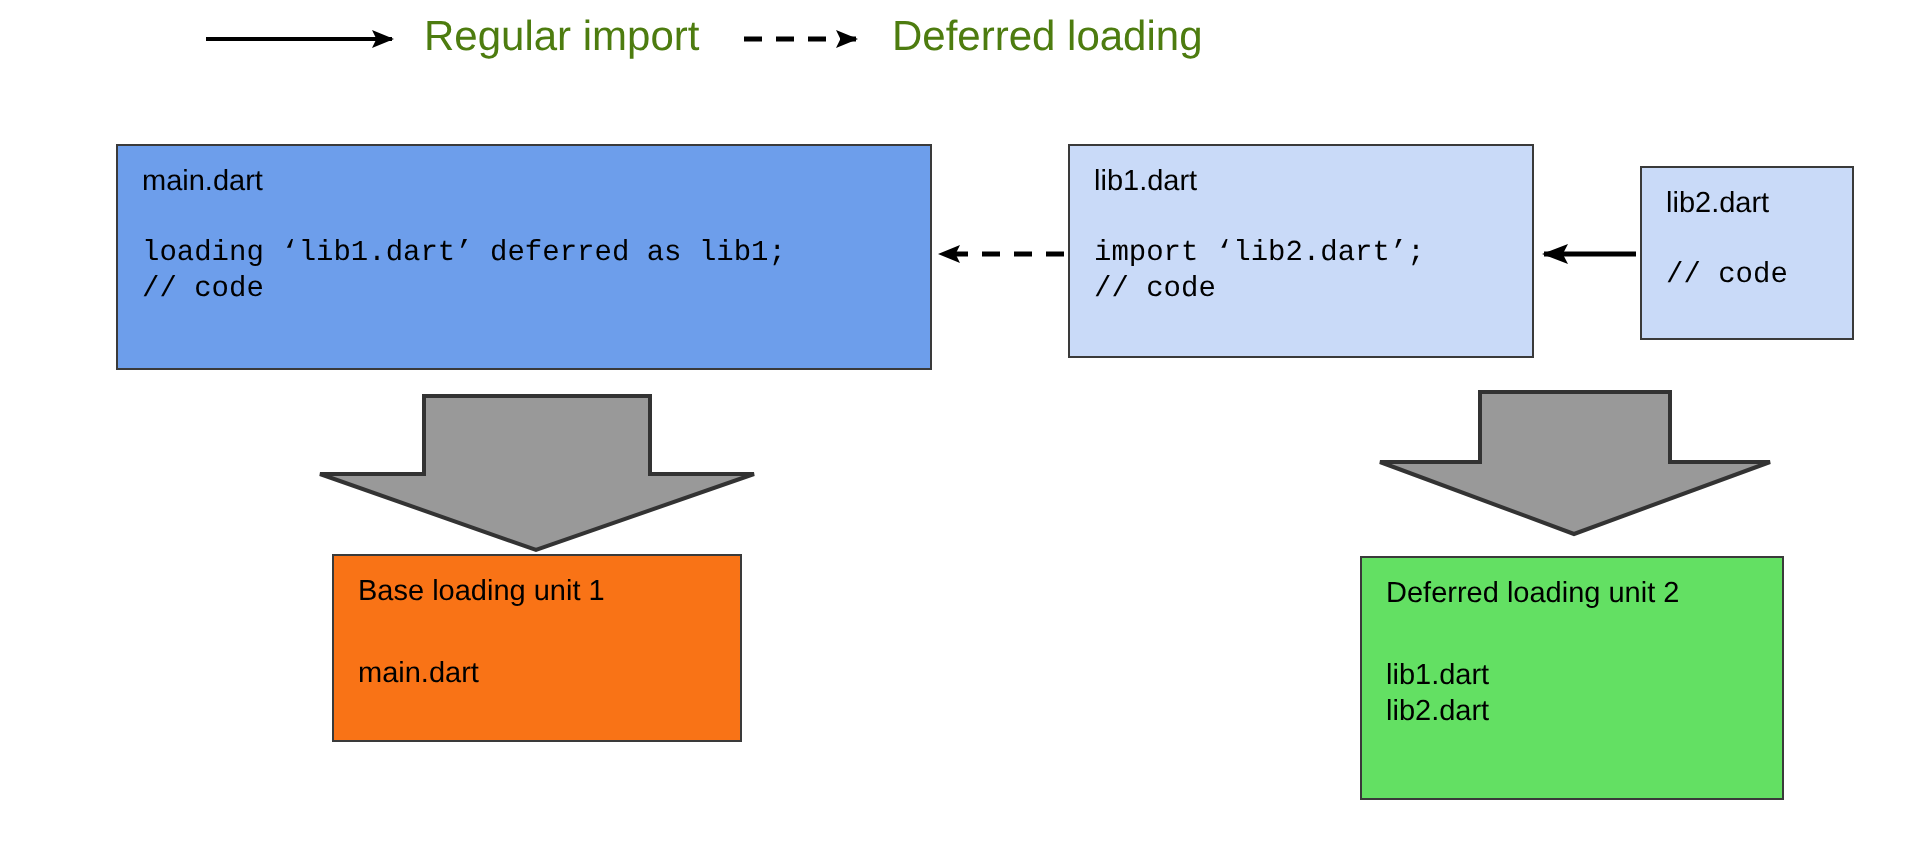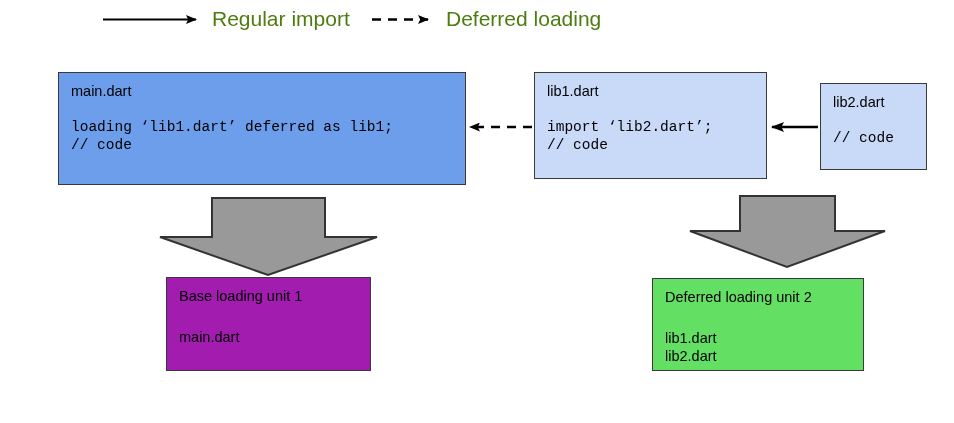--- a/index.html
+++ b/index.html
@@ -35,21 +35,21 @@
   
   .node-box {
     box-sizing: border-box;
     border: 1.6px solid #3a3a3a;
     padding: 10px 12px 0 12px;
     overflow: hidden;
   }
   .box-blue   { background: #6d9eeb; }
   .box-ltblue { background: #c9daf8; }
   .box-green  { background: #63e063; }
-  .box-ltgreen{ background: #a21caf; }
+  .box-ltgreen{ background: #f97316; }
 
   .box-title {
     font-family: "Liberation Sans", sans-serif;
     font-size: 14.5px;
     line-height: 17px;
     color: #000;
     white-space: nowrap;
   }
   .code-block {
     font-family: "Liberation Mono", monospace;
@@ -144,19 +144,19 @@
   <div class="abs node-box box-ltblue" style="left:820px; top:83px; width:107px; height:87px;">
     <div class="box-title">lib2.dart</div>
     <div class="code-block">// code</div>
   </div>
 
   <div class="abs node-box box-ltgreen" style="left:166px; top:277px; width:205px; height:94px;">
     <div class="box-title">Base loading unit 1</div>
     <div class="plain-block">main.dart</div>
   </div>
 
-  <div class="abs node-box box-green" style="left:652px; top:278px; width:212px; height:93px;">
+  <div class="abs node-box box-green" style="left:680px; top:278px; width:212px; height:122px;">
     <div class="box-title">Deferred loading unit 2</div>
     <div class="plain-block">lib1.dart
 lib2.dart</div>
   </div>
 
 </div>
 
 </body></html>

